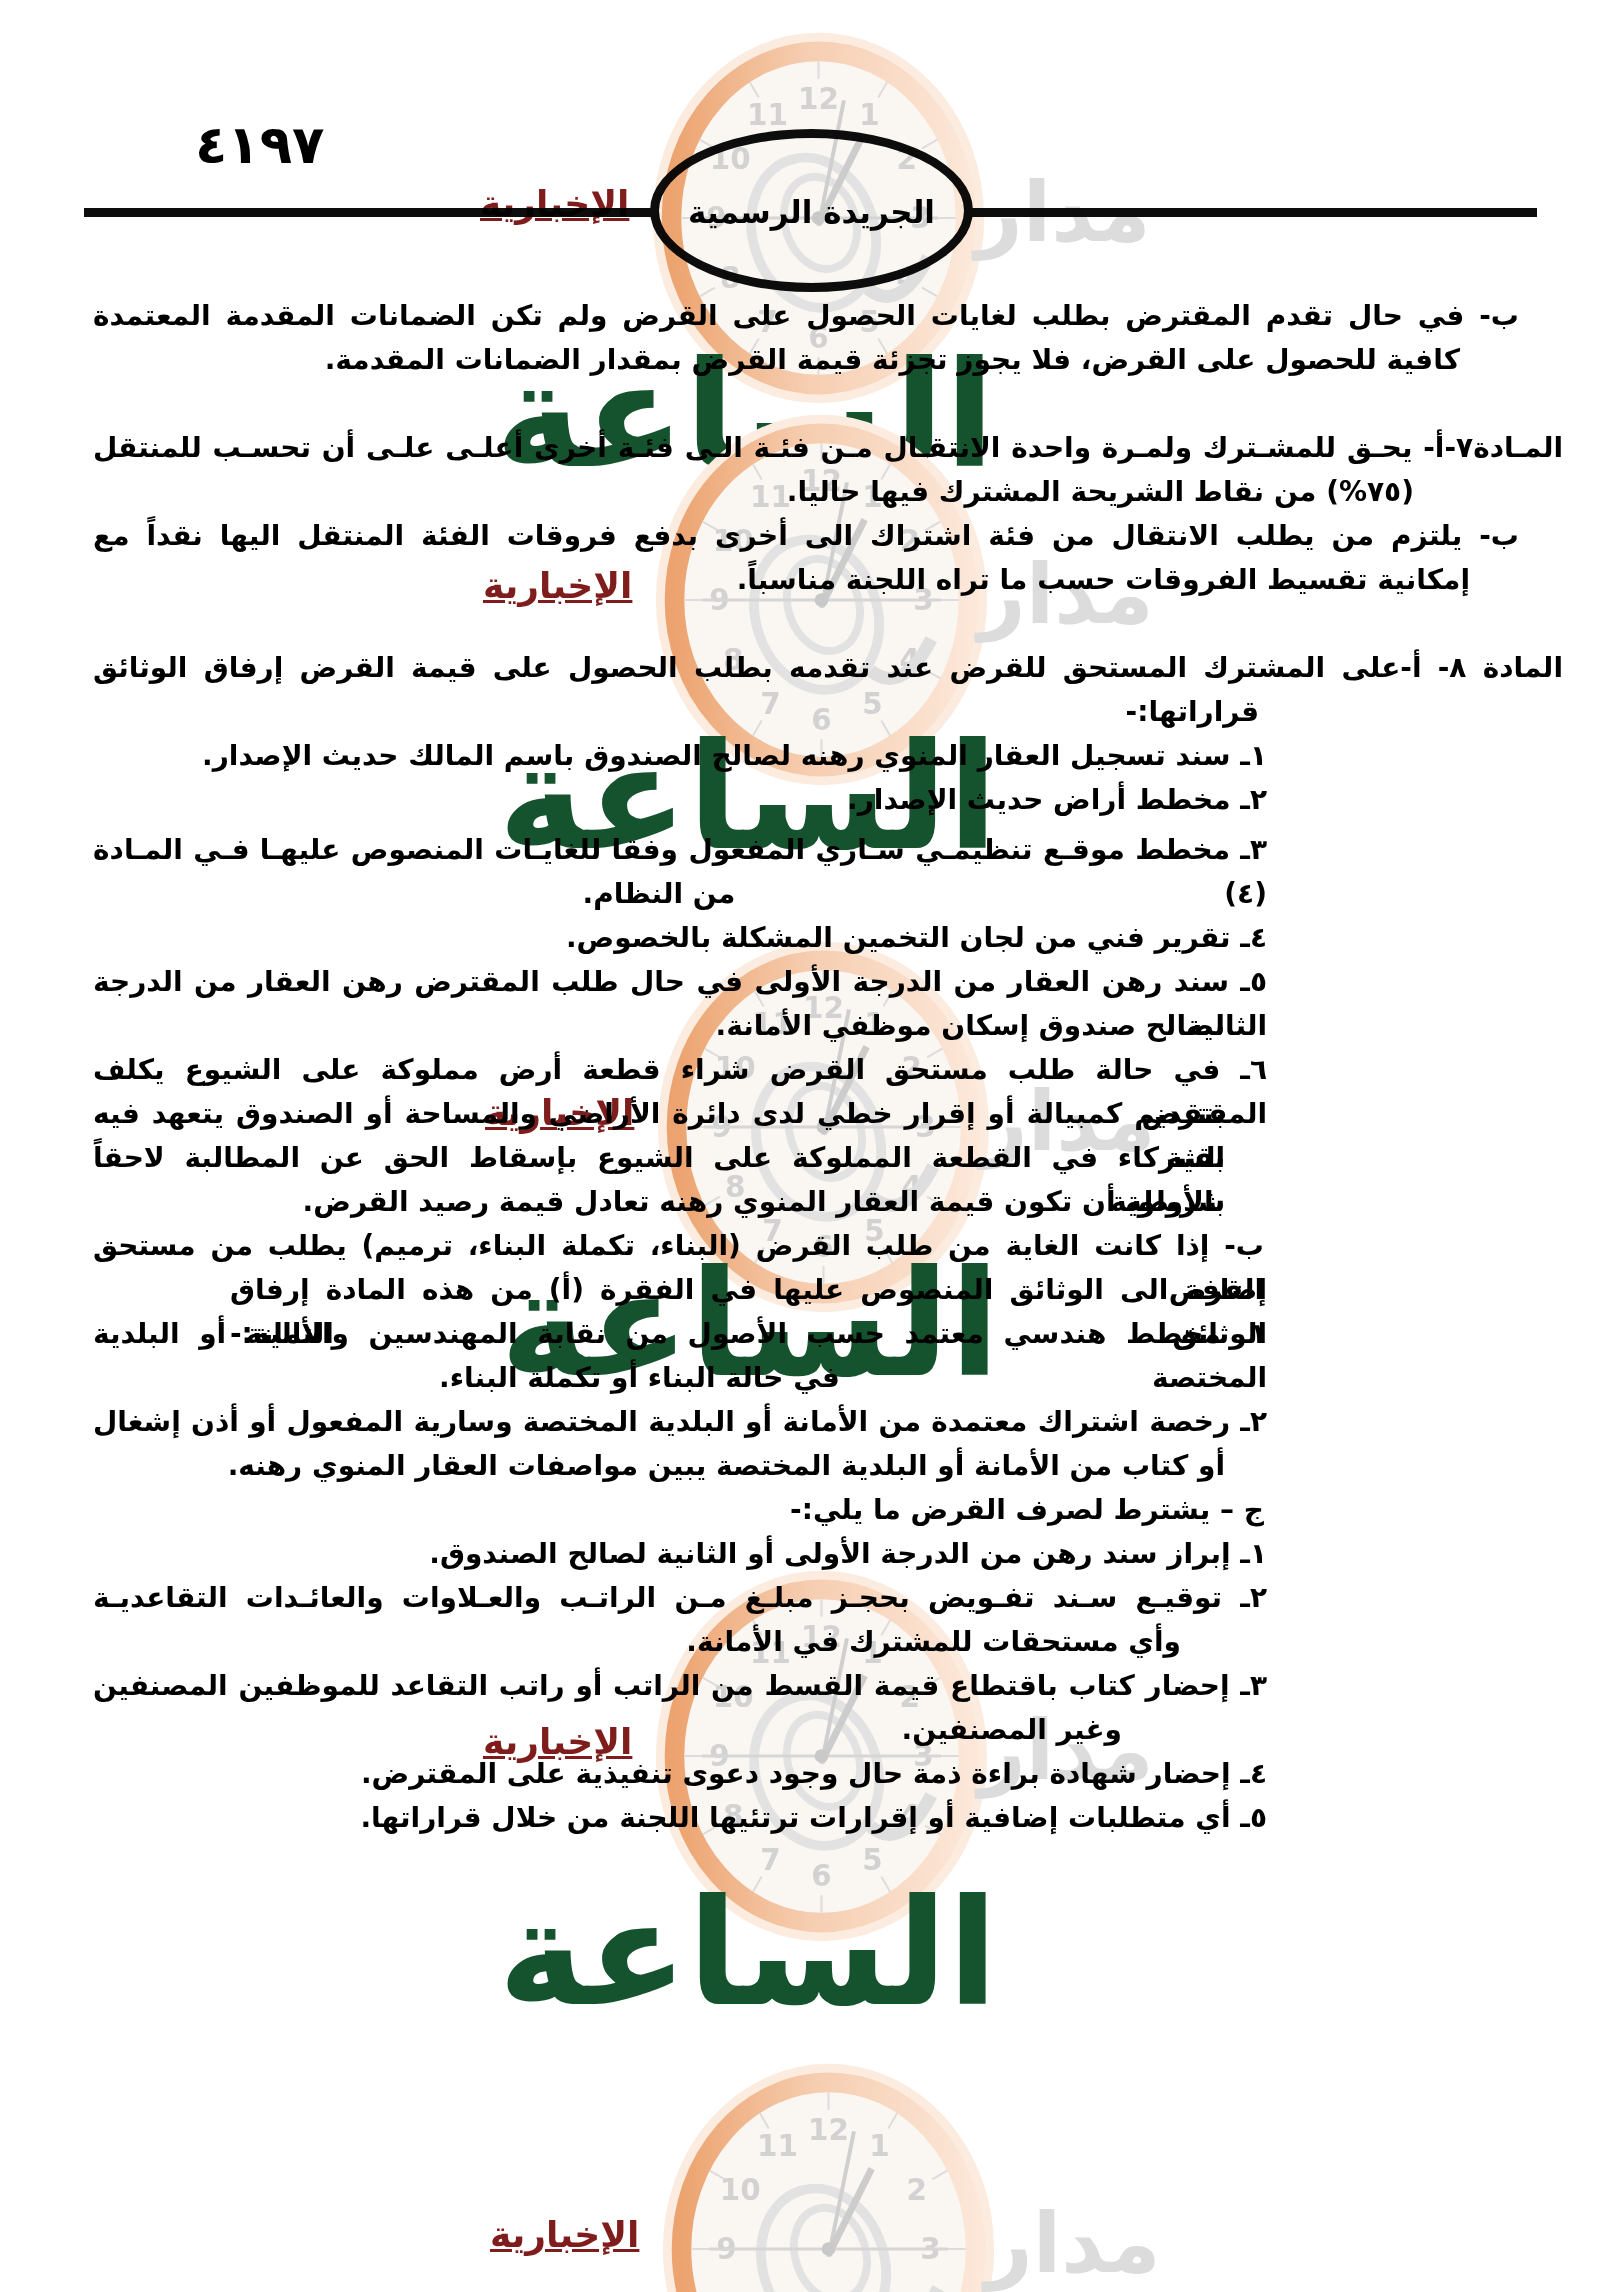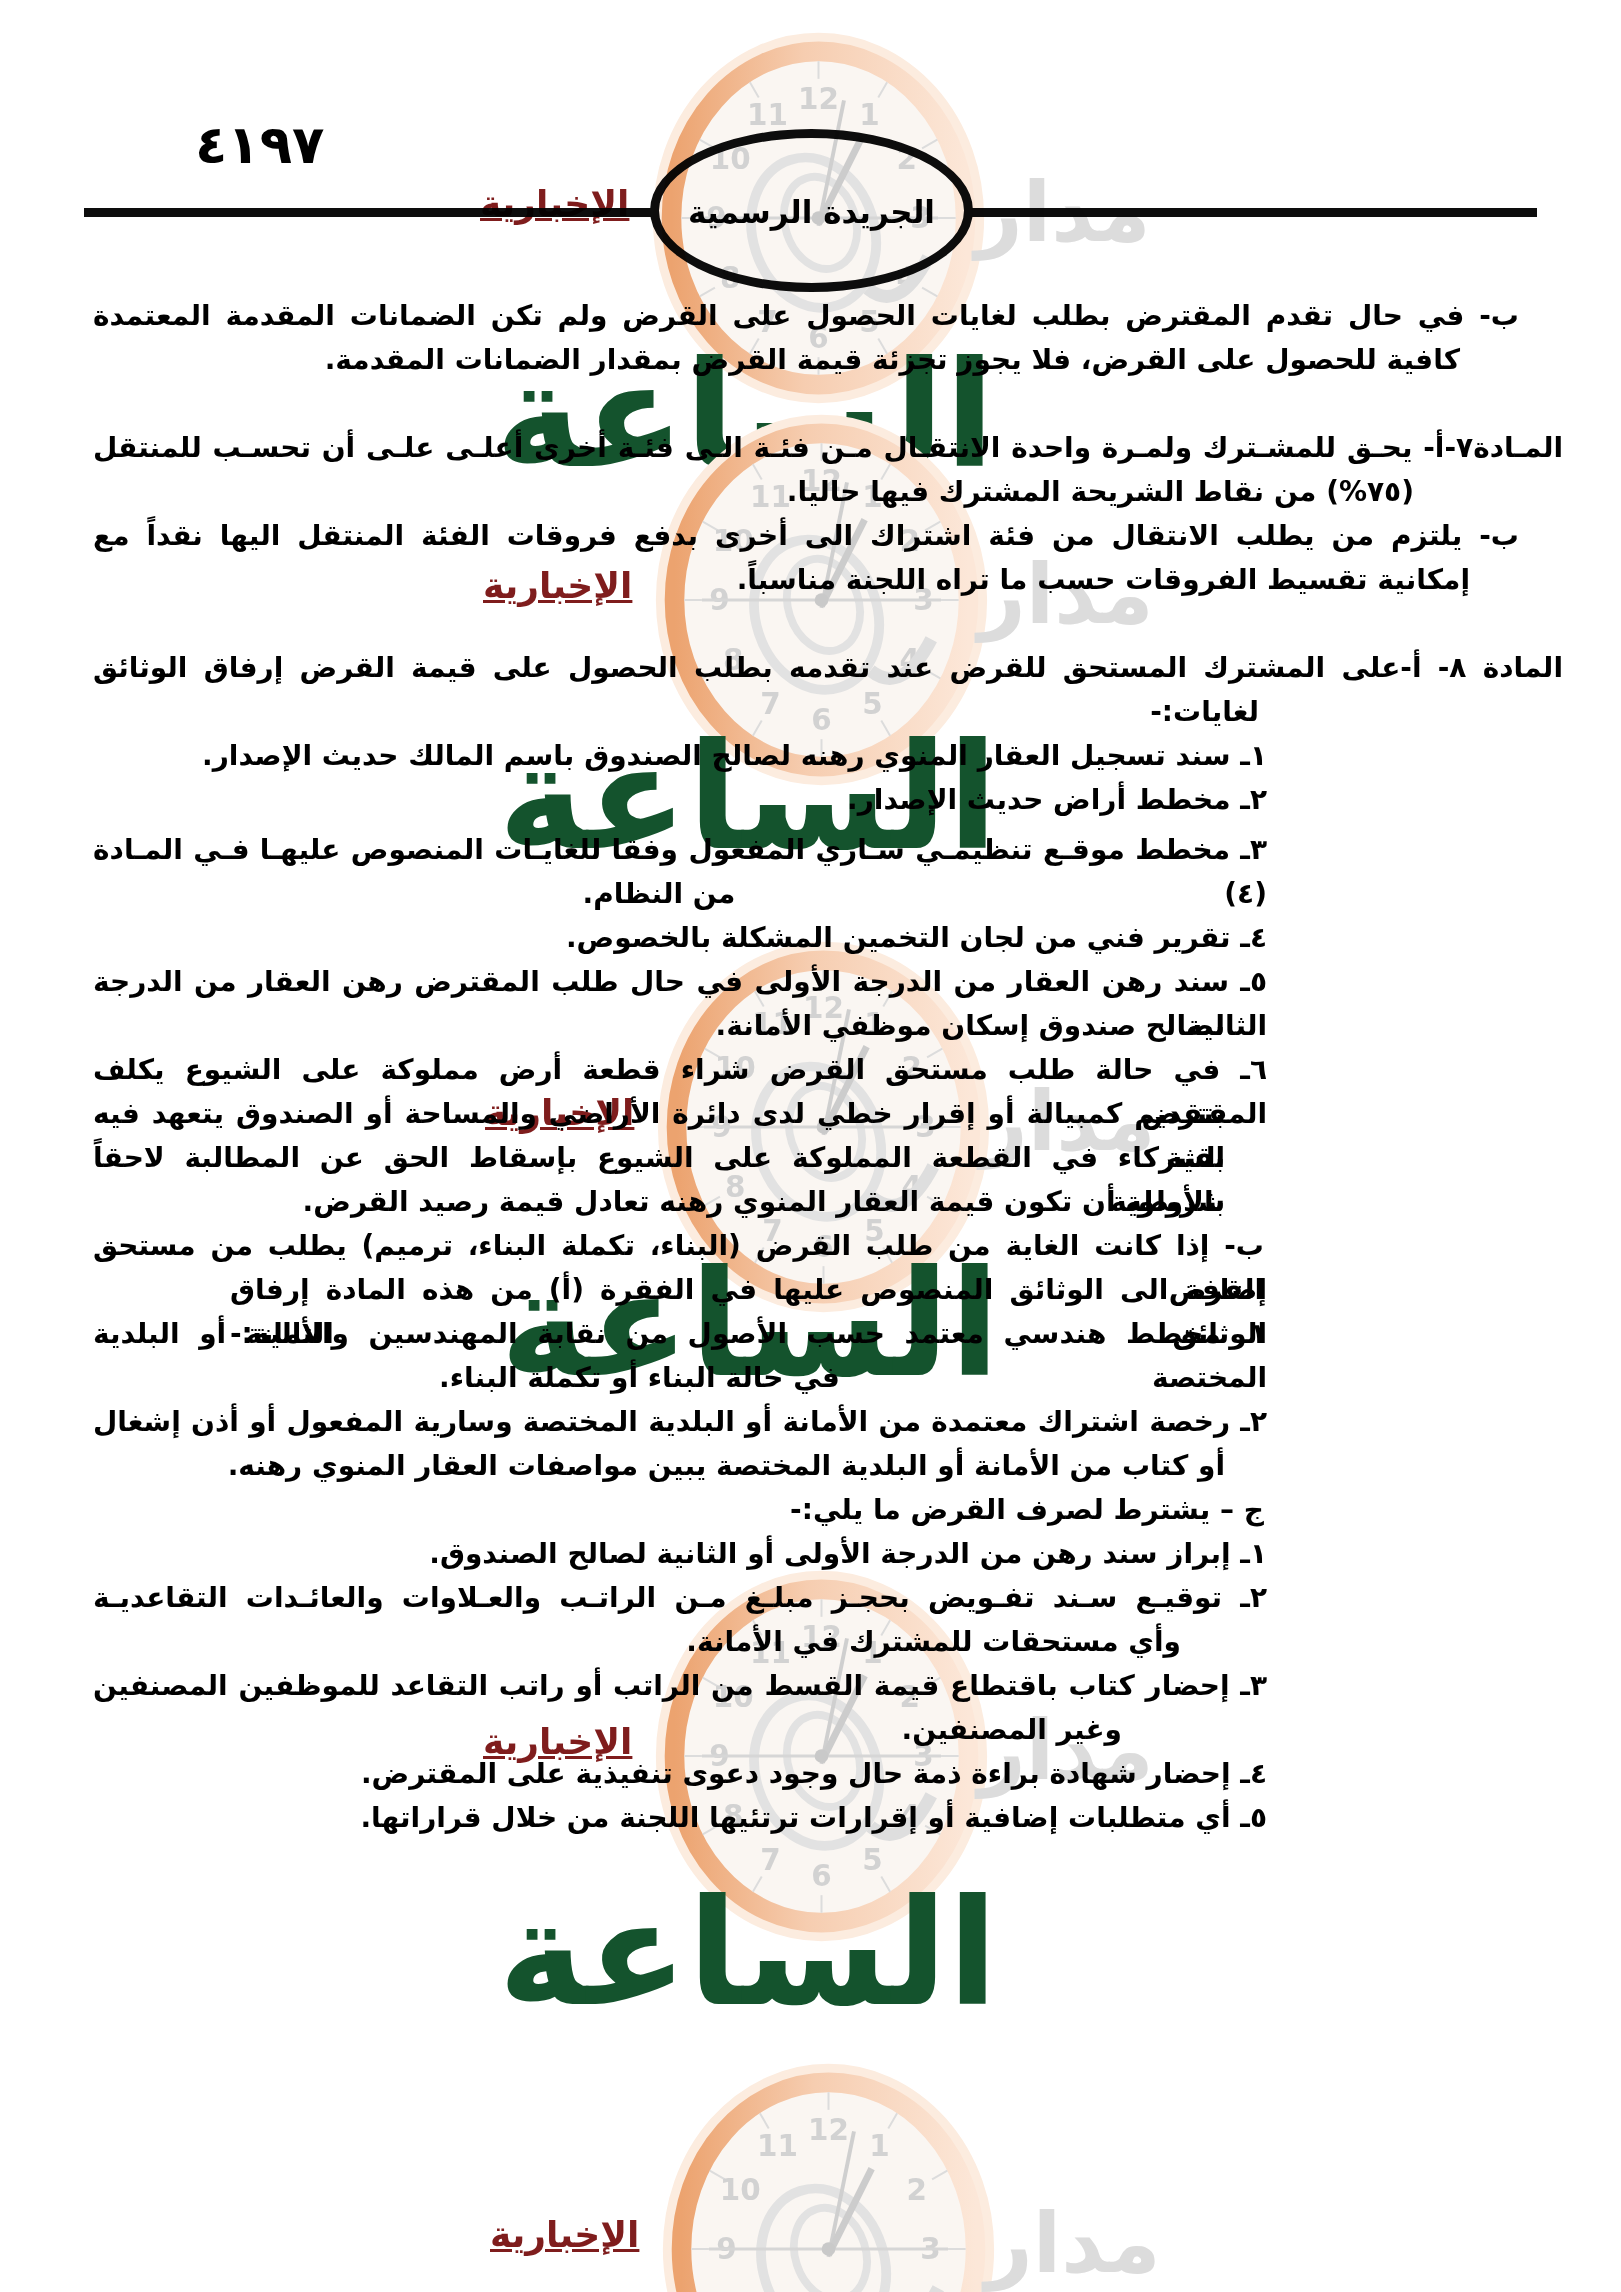--- a/index.html
+++ b/index.html
@@ -54,21 +54,21 @@
   <div class="content">
       <div class="ln j" style="padding-right: 44px;">ب- في حال تقدم المقترض بطلب لغايات الحصول على القرض ولم تكن الضمانات المقدمة المعتمدة</div>
       <div class="ln r" style="padding-right: 103px;">كافية للحصول على القرض، فلا يجوز تجزئة قيمة القرض بمقدار الضمانات المقدمة.</div>
       <div class="gapln" style="height: 44px;"></div>
       <div class="ln j">المـادة٧-أ- يحـق للمشـترك ولمـرة واحدة الانتقـال مـن فئـة الـى فئـة أخرى أعلـى علـى أن تحسـب للمنتقل</div>
       <div class="ln r" style="padding-right: 149px;">(٧٥%) من نقاط الشريحة المشترك فيها حاليا.</div>
       <div class="ln j" style="padding-right: 44px;">ب- يلتزم من يطلب الانتقال من فئة اشتراك الى أخرى بدفع فروقات الفئة المنتقل اليها نقداً مع</div>
       <div class="ln r" style="padding-right: 93px;">إمكانية تقسيط الفروقات حسب ما تراه اللجنة مناسباً.</div>
       <div class="gapln" style="height: 44px;"></div>
       <div class="ln j">المادة ٨- أ-على المشترك المستحق للقرض عند تقدمه بطلب الحصول على قيمة القرض إرفاق الوثائق</div>
-      <div class="ln r" style="padding-right: 304px;">لغايات:-</div>
+      <div class="ln r" style="padding-right: 304px;">قراراتها:-</div>
       <div class="ln r" style="padding-right: 296px;">١ـ  سند تسجيل العقار المنوي رهنه لصالح الصندوق باسم المالك حديث الإصدار.</div>
       <div class="ln r" style="padding-right: 296px;">٢ـ  مخطط أراض حديث الإصدار.</div>
       <div class="ln j" style="padding-right: 296px; margin-top: 6px;">٣ـ  مخطط موقـع تنظيمـي سـاري المفعول وفقا للغايـات المنصوص عليهـا فـي المـادة (٤)</div>
       <div class="ln r" style="padding-right: 338px; text-align: center;">من النظام.</div>
       <div class="ln r" style="padding-right: 296px;">٤ـ  تقرير فني من لجان التخمين المشكلة بالخصوص.</div>
       <div class="ln j" style="padding-right: 296px;">٥ـ  سند رهن العقار من الدرجة الأولى في حال طلب المقترض رهن العقار من الدرجة الثانية</div>
       <div class="ln r" style="padding-right: 338px;">لصالح صندوق إسكان موظفي الأمانة.</div>
       <div class="ln j" style="padding-right: 296px;">٦ـ  في حالة طلب مستحق القرض شراء قطعة أرض مملوكة على الشيوع يكلف المقترض</div>
       <div class="ln j" style="padding-right: 338px;">بتقديم كمبيالة أو إقرار خطي لدى دائرة الأراضي والمساحة أو الصندوق يتعهد فيه بقية</div>
       <div class="ln j" style="padding-right: 338px;">الشركاء في القطعة المملوكة على الشيوع بإسقاط الحق عن المطالبة لاحقاً بالأولوية</div>

